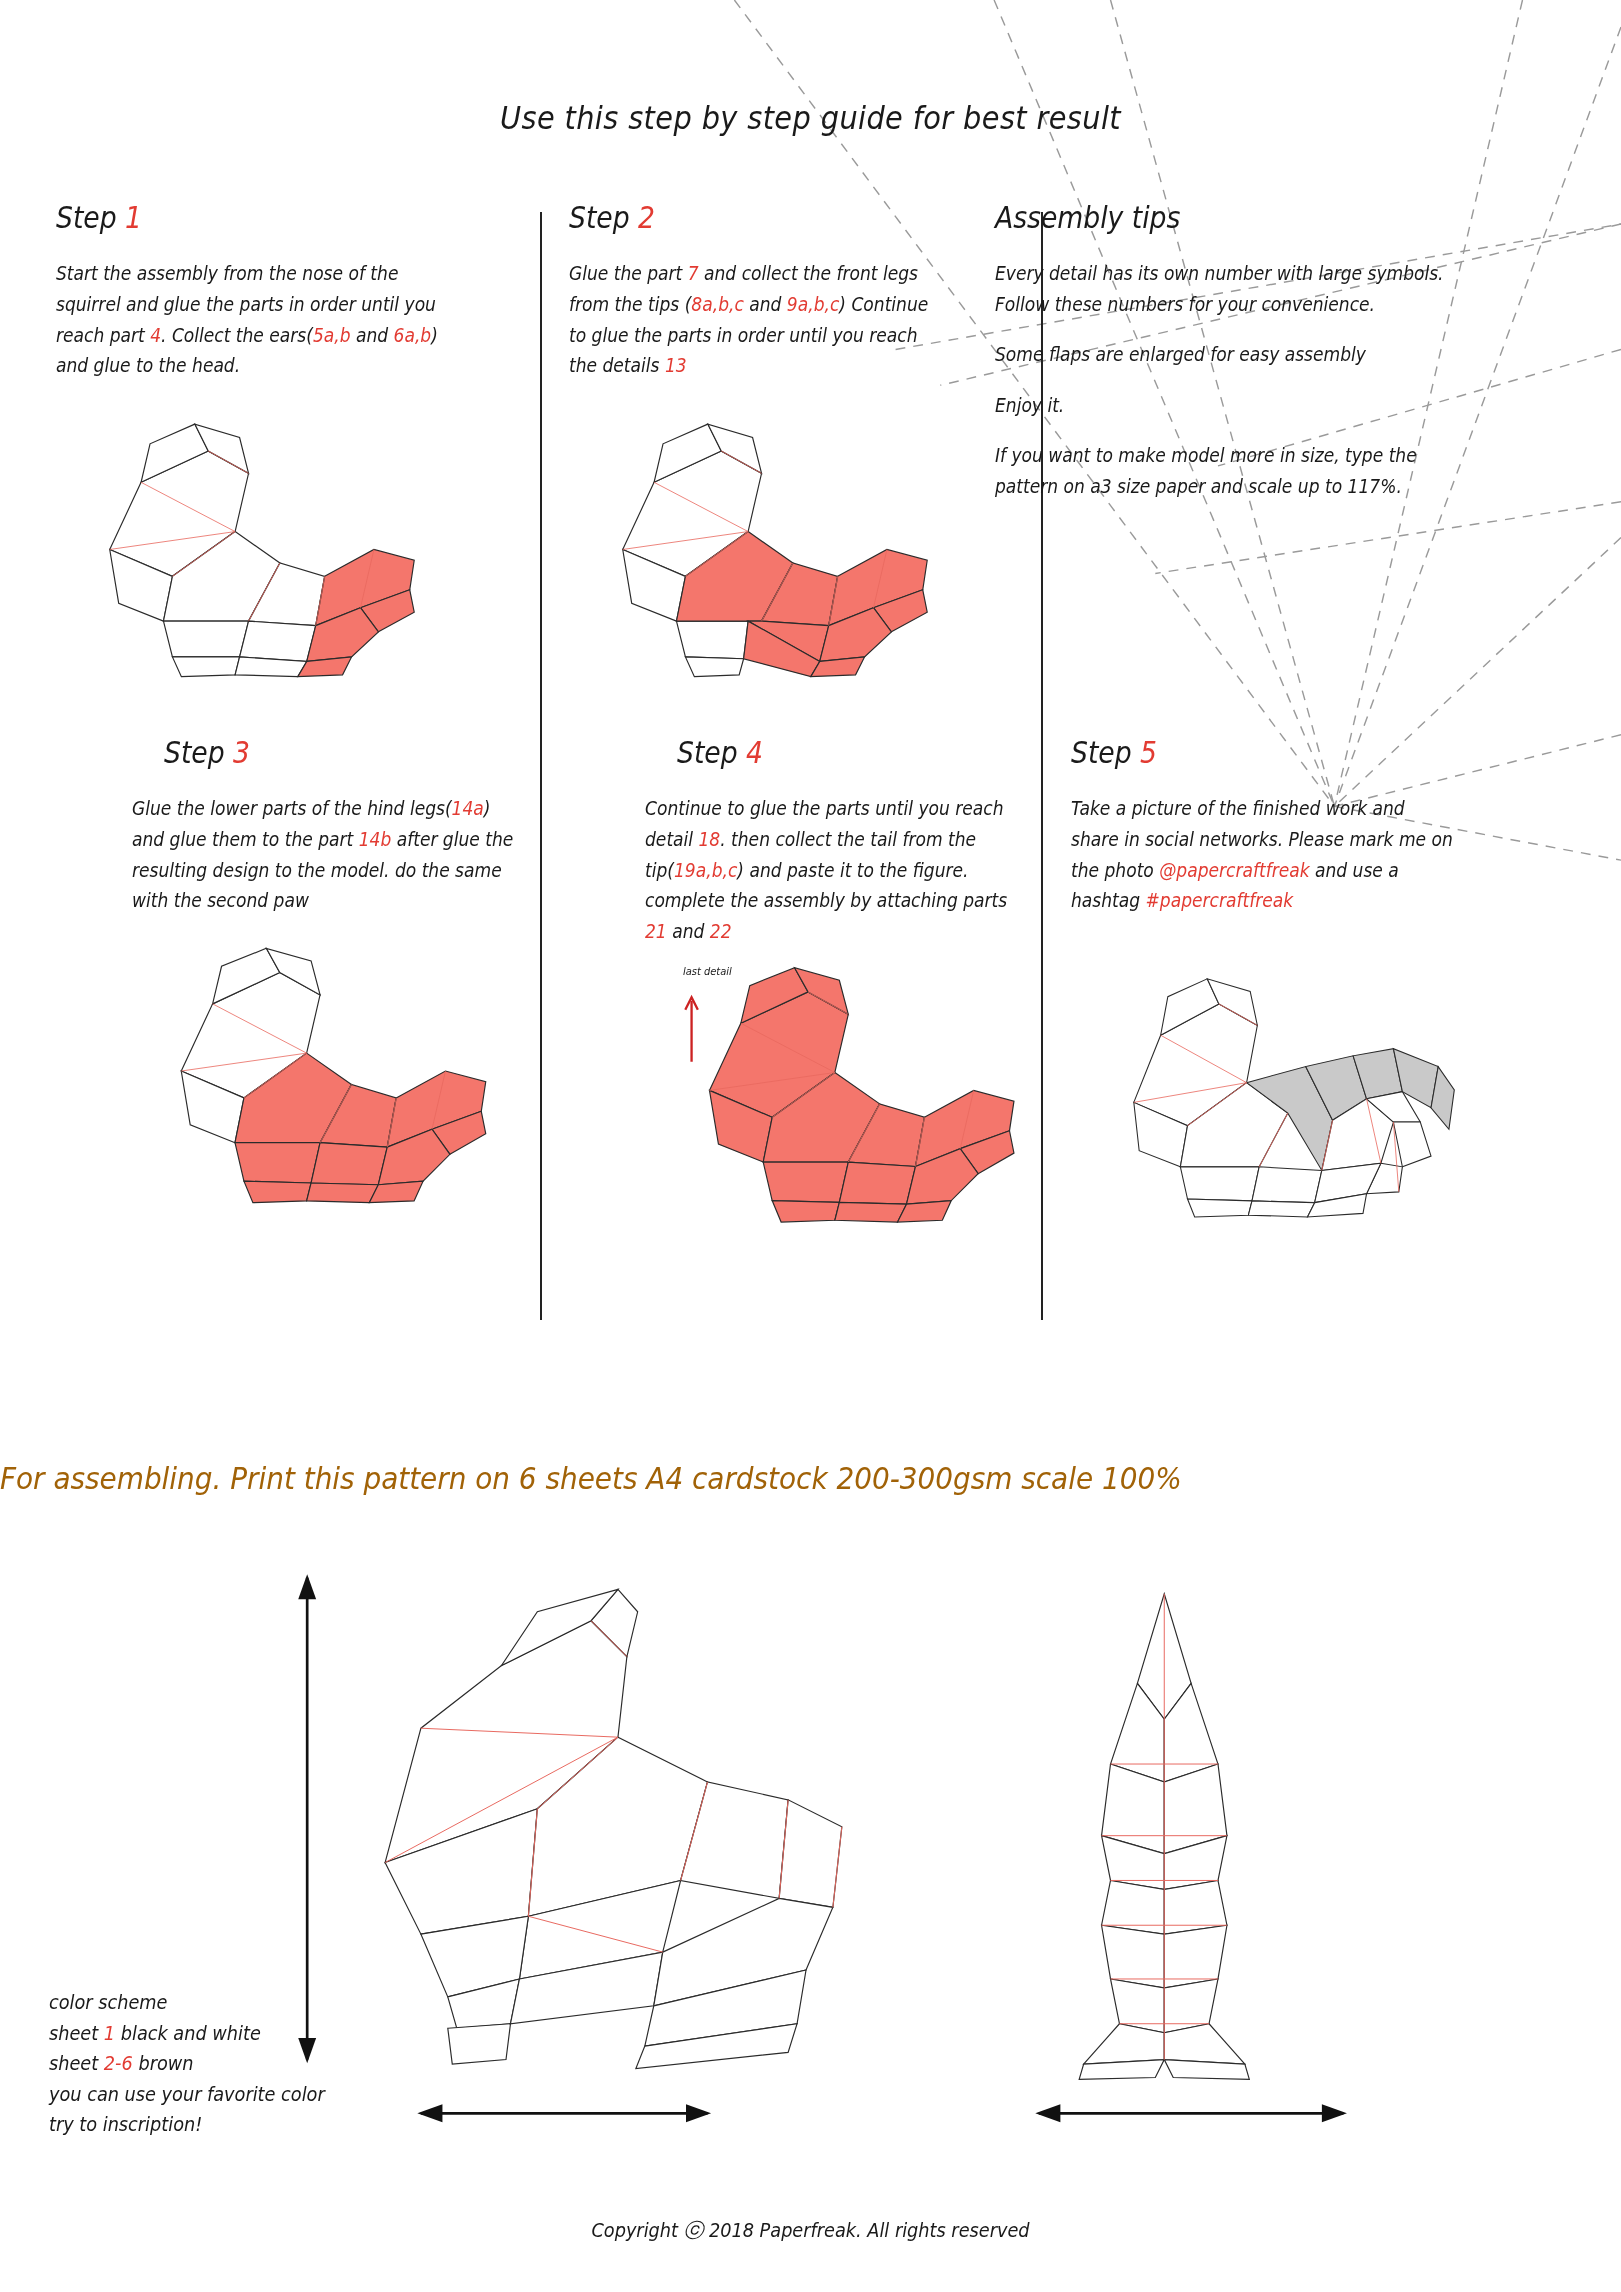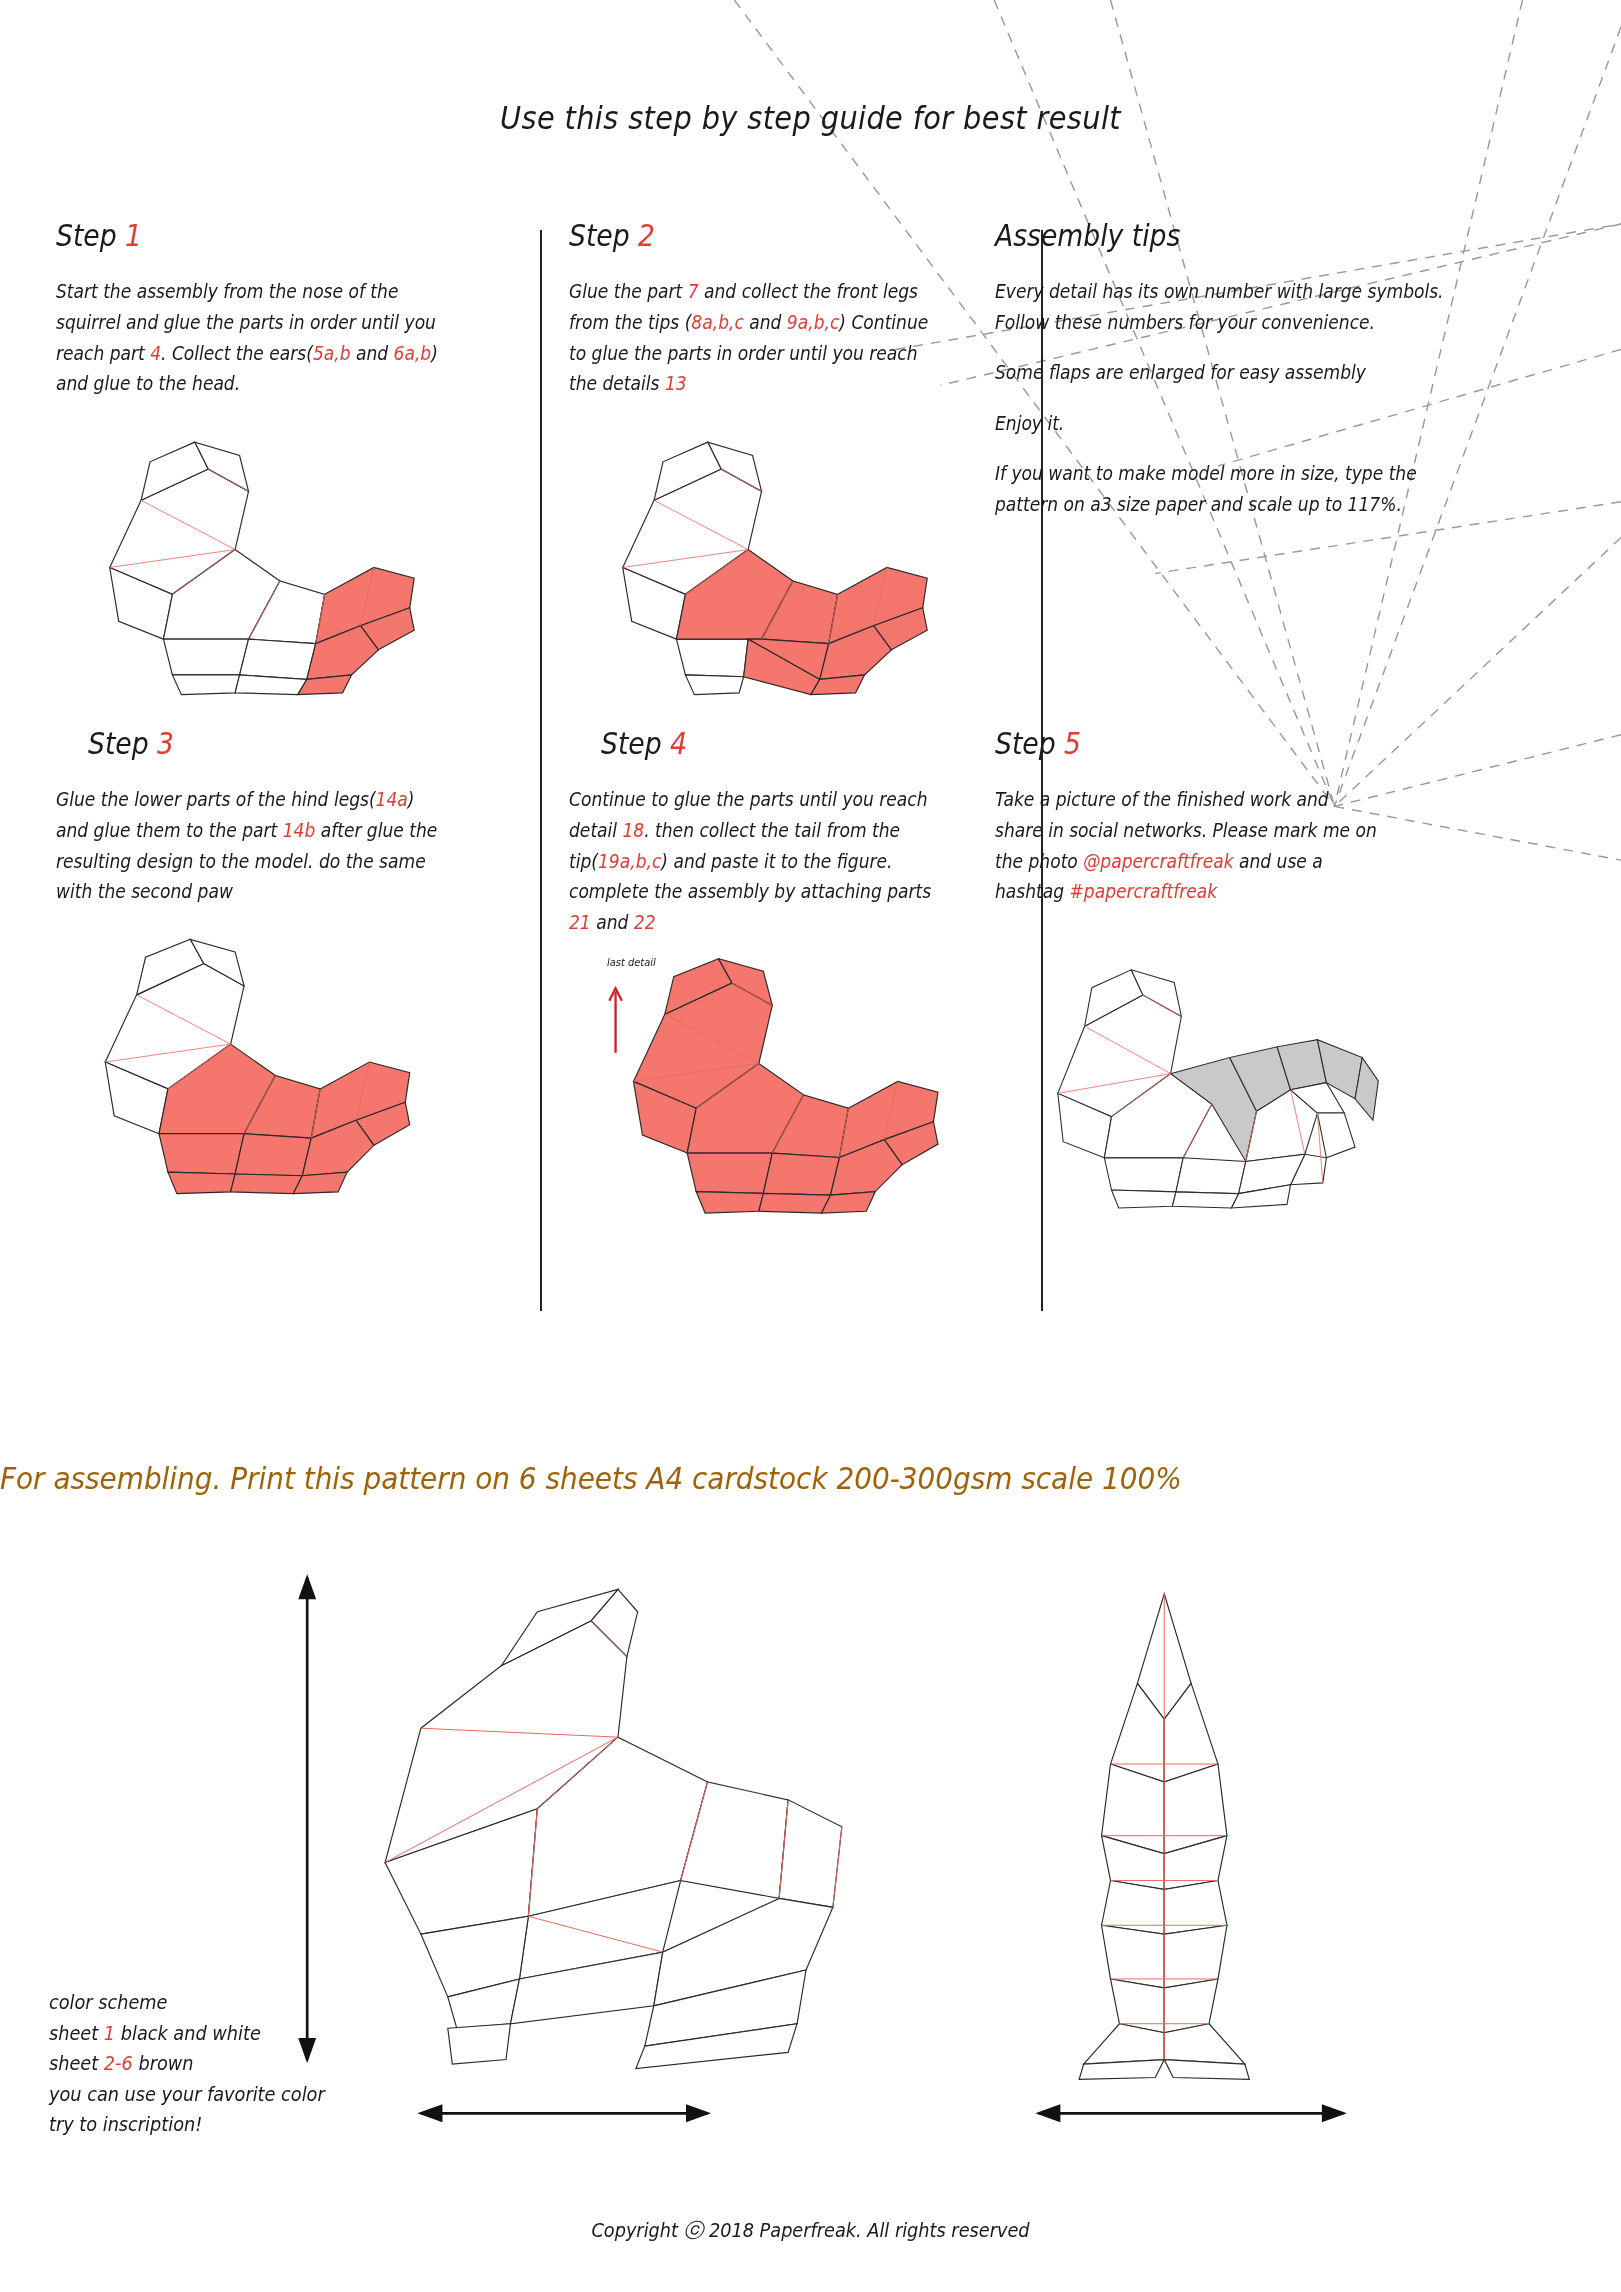--- a/index.html
+++ b/index.html
@@ -39,21 +39,21 @@
     width: 1621px;
     text-align: center;
     font-size: 32px;
     letter-spacing: 0.4px;
     color: #1a1a1a;
   }
 
   
   .steps-grid {
     position: absolute;
-    top: 219px;
+    top: 201px;
     left: 56px;
     width: 1514px;
   }
   .row {
     display: flex;
     position: relative;
   }
   .col {
     position: relative;
     box-sizing: border-box;
@@ -251,21 +251,21 @@
         <div class="step-title">Assembly tips</div>
         <div class="step-body tips-body">
           <p>Every detail has its own number with large symbols. Follow these numbers for your convenience.</p>
           <p>Some flaps are enlarged for easy assembly</p>
           <p>Enjoy it.</p>
           <p>If you want to make model more in size, type the pattern on a3 size paper and scale up to 117%.</p>
         </div>
       </div>
     </div>
 
-    <div class="row" style="margin-top:16px;">
+    <div class="row" style="margin-top:43px;justify-content:flex-end;">
       <div class="divider" style="left:484px;height:573px;"></div>
       <div class="divider" style="left:985px;height:573px;"></div>
 
       <div class="col c1">
         <div class="step-title indent">
           <span>Step </span><span class="num">3</span>
         </div>
         <div class="step-body">
           <p>
             <span>Glue the lower parts of the hind legs(</span><span class="hl">14a</span><span>) and glue them to the part </span><span class="hl">14b</span><span> after glue the resulting design to the model. do the same with the second paw</span>

